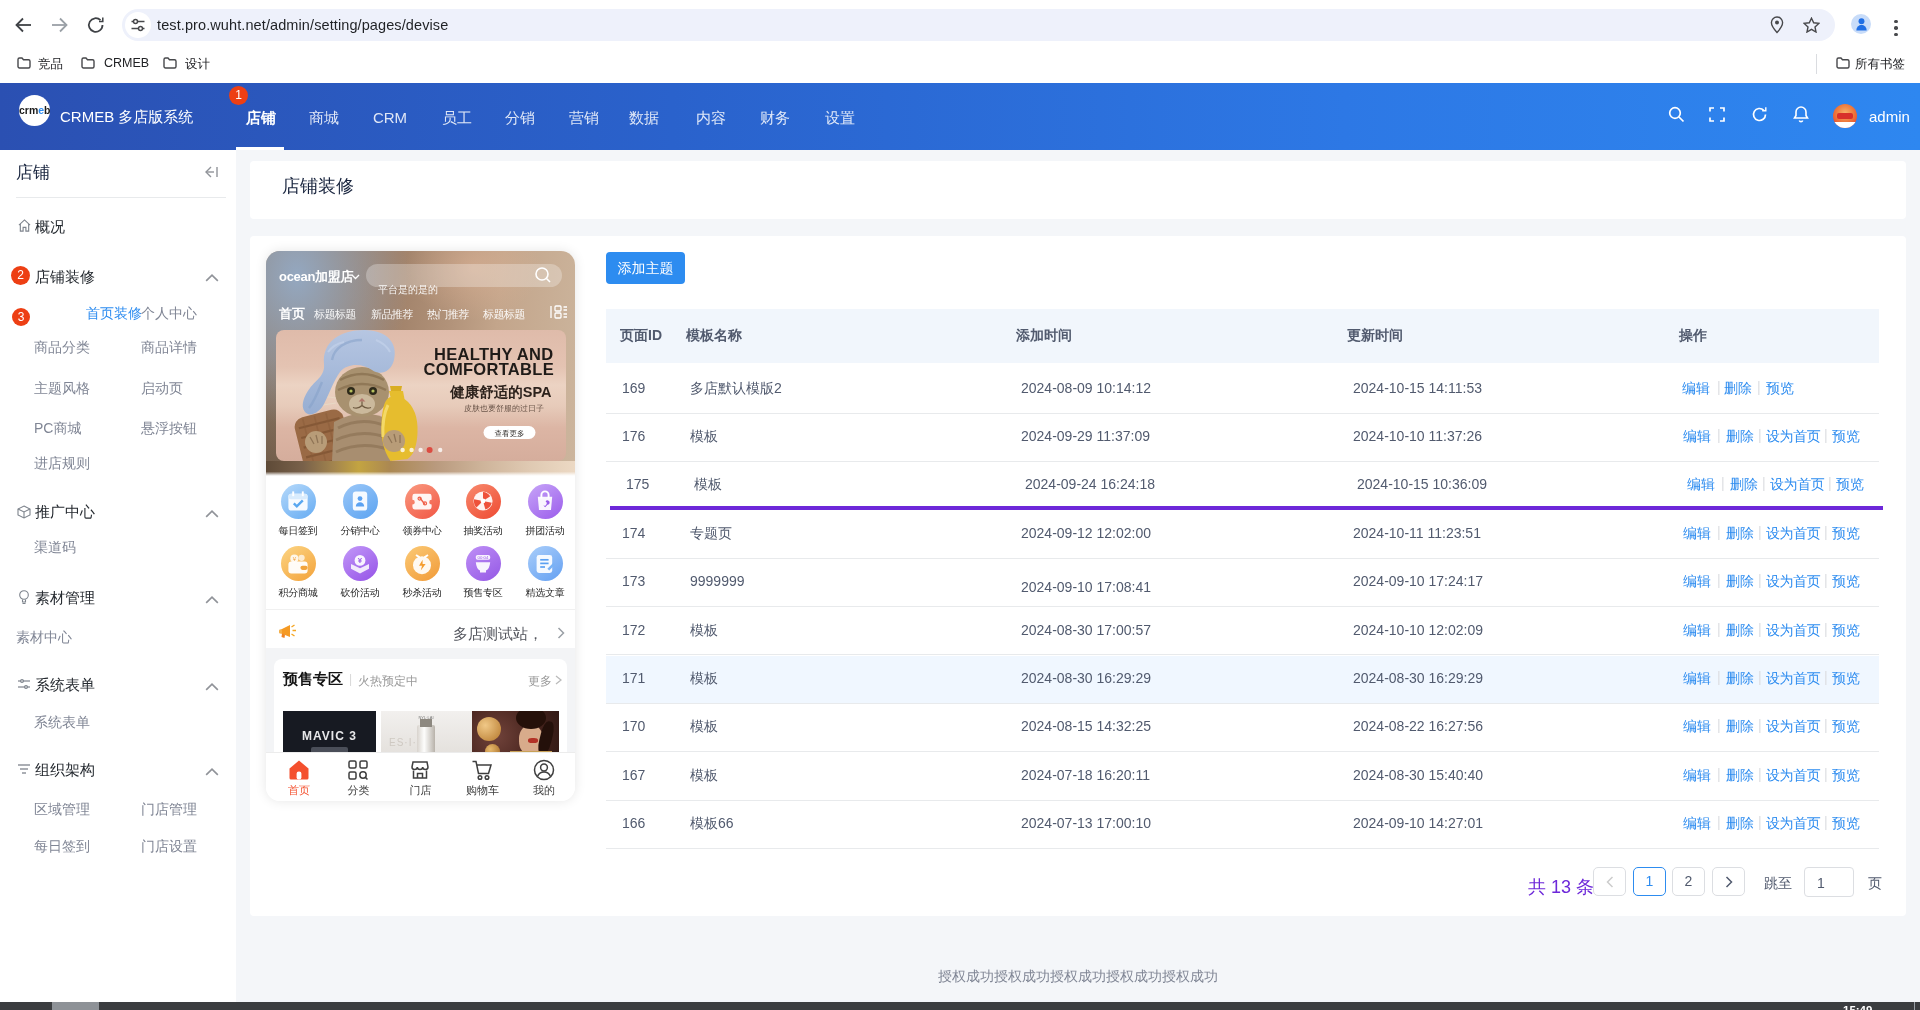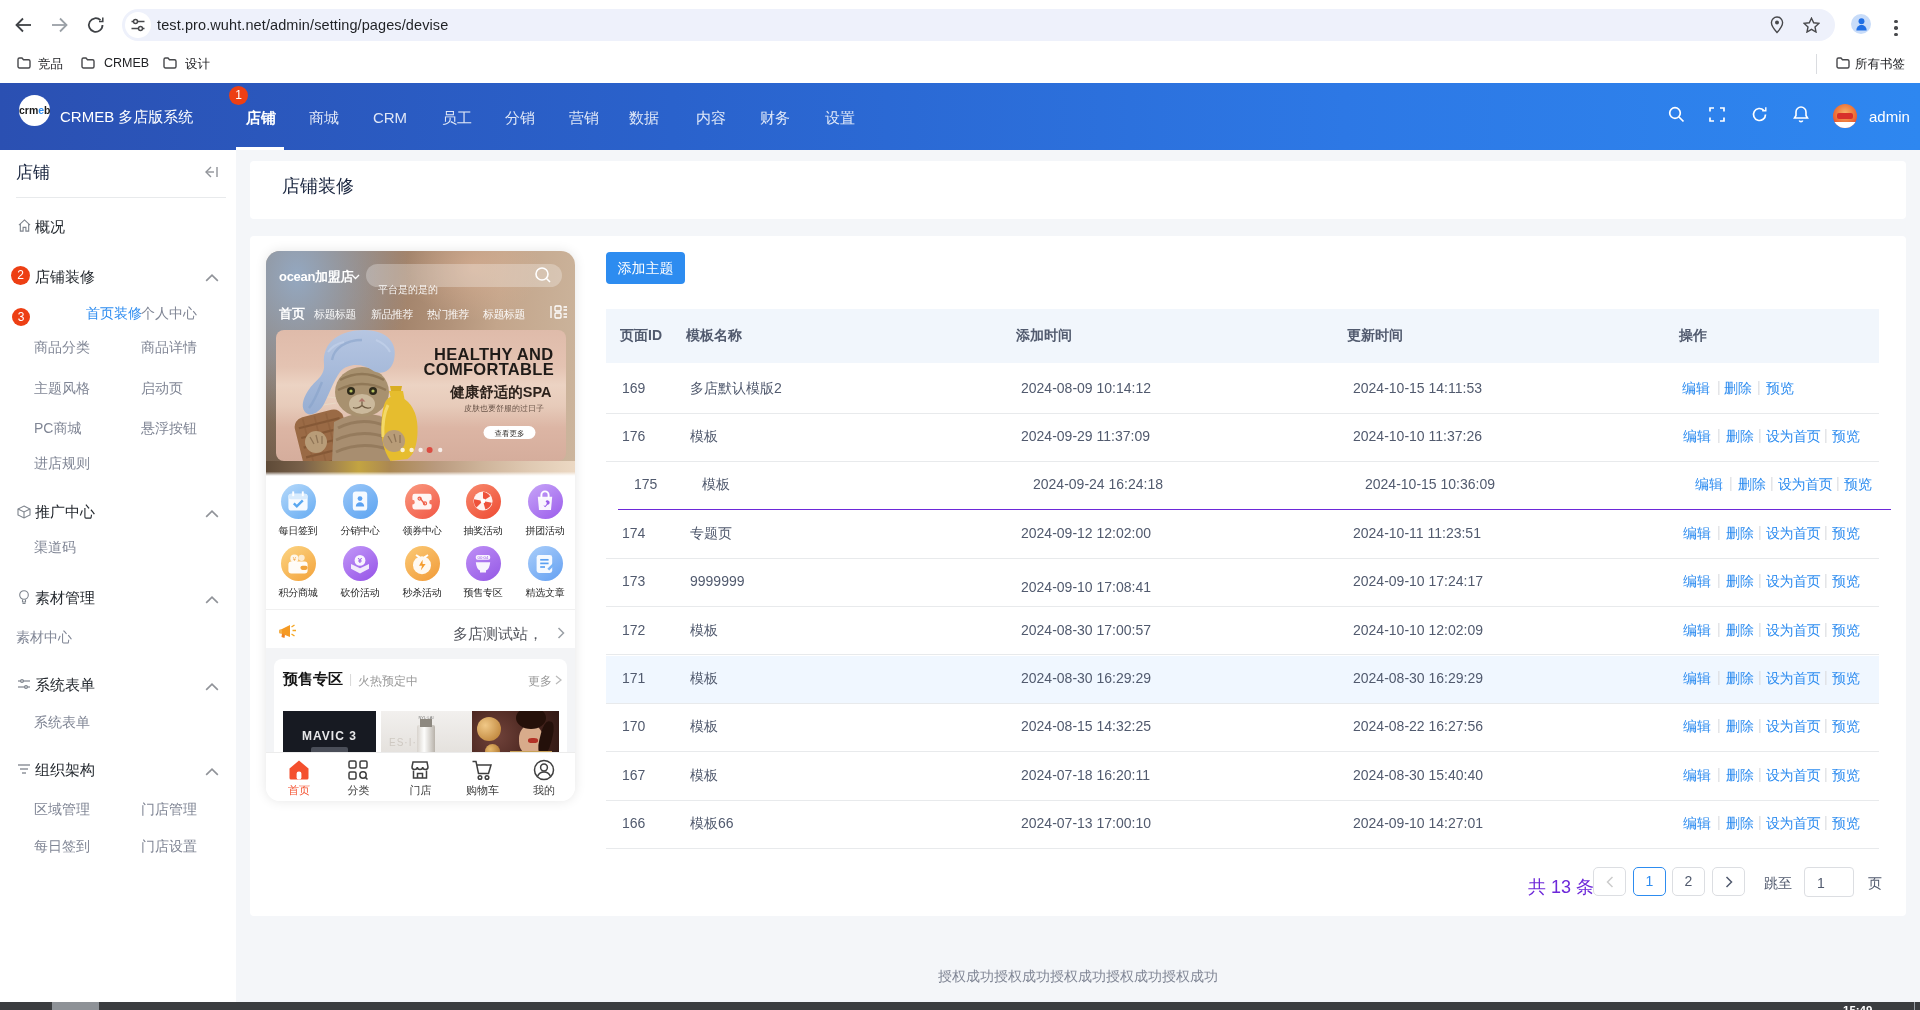--- a/index.html
+++ b/index.html
@@ -262,21 +262,21 @@
 <span class="td" style="left:415px;top:14.5px;">2024-09-29 11:37:09</span>
 <span class="td" style="left:747px;top:14.5px;">2024-10-10 11:37:26</span>
 <span class="td oplink" style="left:1077px;top:14.5px;">编辑</span>
       <span class="td opsep" style="left:1111px;top:13.5px;">|</span>
       <span class="td oplink" style="left:1120px;top:14.5px;">删除</span>
       <span class="td opsep" style="left:1152px;top:13.5px;">|</span>
       <span class="td oplink" style="left:1160px;top:14.5px;letter-spacing:-.4px;">设为首页</span>
       <span class="td opsep" style="left:1218px;top:13.5px;">|</span>
       <span class="td oplink" style="left:1226px;top:14.5px;">预览</span>
     </div>
-<div style="position:absolute;left:12px;top:98.9px;width:1273px;height:48.4px;border-bottom:1px solid #6d28d9;">
+<div style="position:absolute;left:4px;top:98.9px;width:1273px;height:48.4px;border-bottom:4px solid #6d28d9;">
 <span class="td" style="left:16px;top:14.5px;">175</span>
 <span class="td" style="left:84px;top:14.5px;">模板</span>
 <span class="td" style="left:415px;top:14.5px;">2024-09-24 16:24:18</span>
 <span class="td" style="left:747px;top:14.5px;">2024-10-15 10:36:09</span>
 <span class="td oplink" style="left:1077px;top:14.5px;">编辑</span>
       <span class="td opsep" style="left:1111px;top:13.5px;">|</span>
       <span class="td oplink" style="left:1120px;top:14.5px;">删除</span>
       <span class="td opsep" style="left:1152px;top:13.5px;">|</span>
       <span class="td oplink" style="left:1160px;top:14.5px;letter-spacing:-.4px;">设为首页</span>
       <span class="td opsep" style="left:1218px;top:13.5px;">|</span>

